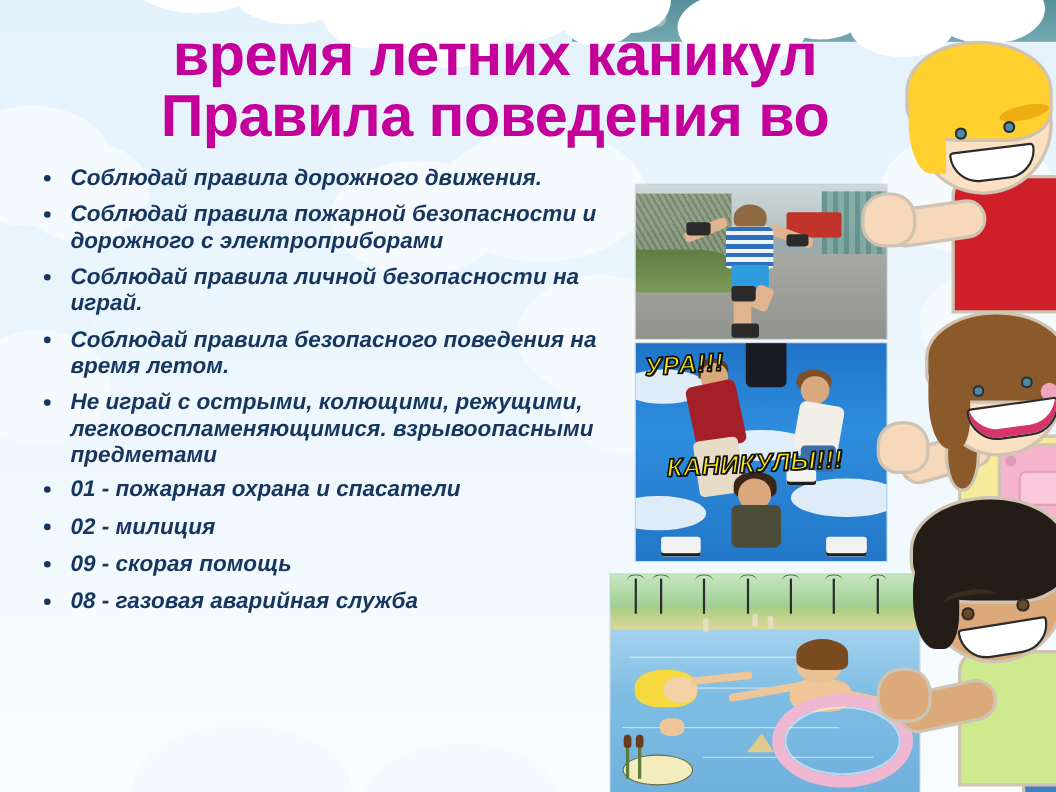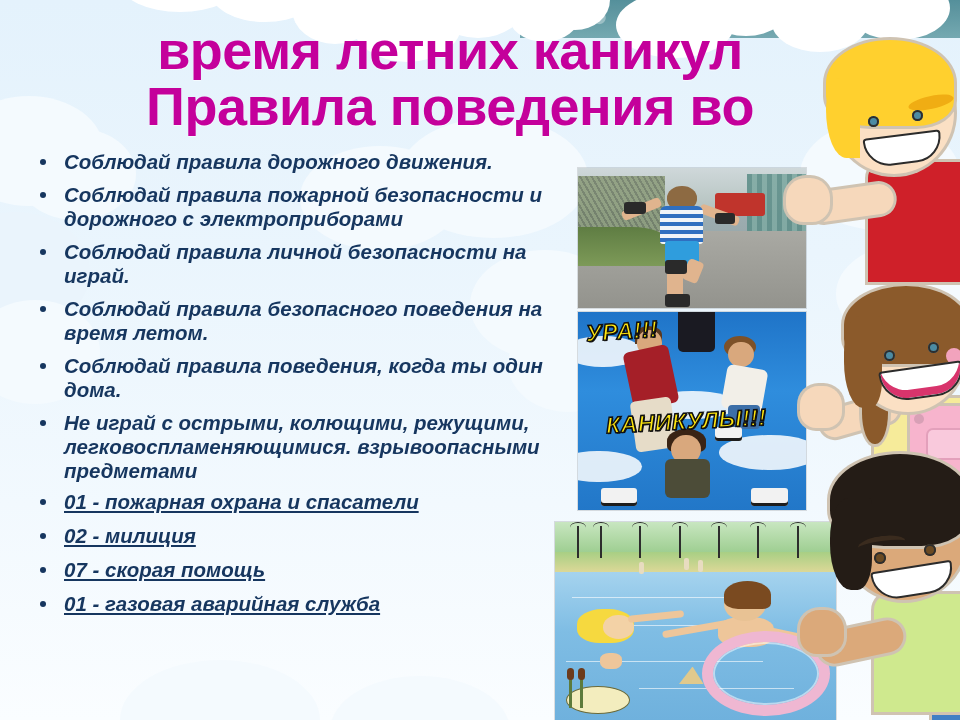--- a/index.html
+++ b/index.html
@@ -104,21 +104,21 @@
     content: "";
     position: absolute;
     left: 14px;
     top: 9px;
     width: 6px;
     height: 6px;
     border-radius: 50%;
     background: #16365f;
   }
   .bullet.tight { margin-bottom: 7px; }
-  .bullet.phone { font-size: 20.5px; margin-bottom: 10px; text-decoration: underline; }
+  .bullet.phone { font-size: 20.5px; margin-bottom: 10px; }
 
   
   .photo {
     position: absolute;
     overflow: hidden;
     z-index: 8;
     background: #9aa;
   }
   .photo-border { box-shadow: 0 0 0 1px rgba(0,0,0,.12); }
 
@@ -397,26 +397,25 @@
   <div class="title">
     <div>время летних каникул</div>
     <div>Правила поведения во</div>
   </div>
 
   <ul class="bullets">
     <li class="bullet">Соблюдай правила дорожного движения.</li>
     <li class="bullet">Соблюдай правила пожарной безопасности и дорожного с электроприборами</li>
     <li class="bullet">Соблюдай правила личной безопасности на играй.</li>
     <li class="bullet">Соблюдай правила  безопасного поведения на время летом.</li>
-    <li class="bullet">Соблюдай правила поведения, когда ты один дома.</li>
     <li class="bullet tight">Не играй с острыми, колющими, режущими,  легковоспламеняющимися. взрывоопасными предметами</li>
     <li class="bullet phone">01 -  пожарная охрана и спасатели</li>
     <li class="bullet phone">02 - милиция</li>
-    <li class="bullet phone">07 - скорая помощь</li>
-    <li class="bullet phone">01 - газовая аварийная служба</li>
+    <li class="bullet phone">09 - скорая помощь</li>
+    <li class="bullet phone">08 - газовая аварийная служба</li>
   </ul>
 
   <div class="photo photo-border" id="photo-rollerblade">
     <div class="sky"></div>
     <div class="fence"></div>
     <div class="fence-r"></div>
     <div class="road"></div>
     <div class="grass"></div>
     <div class="van"></div>
     <div class="arm-l"></div>

